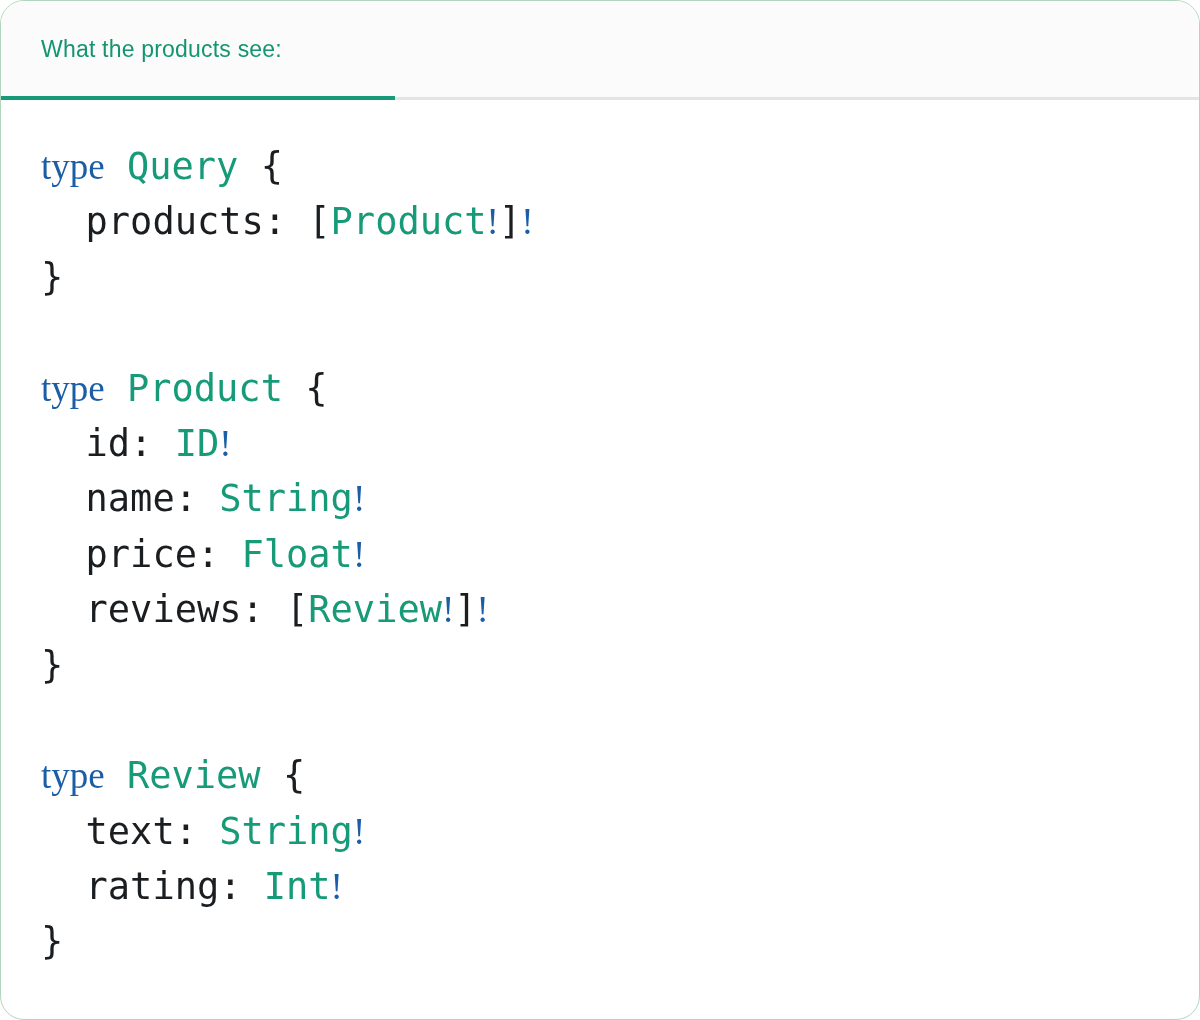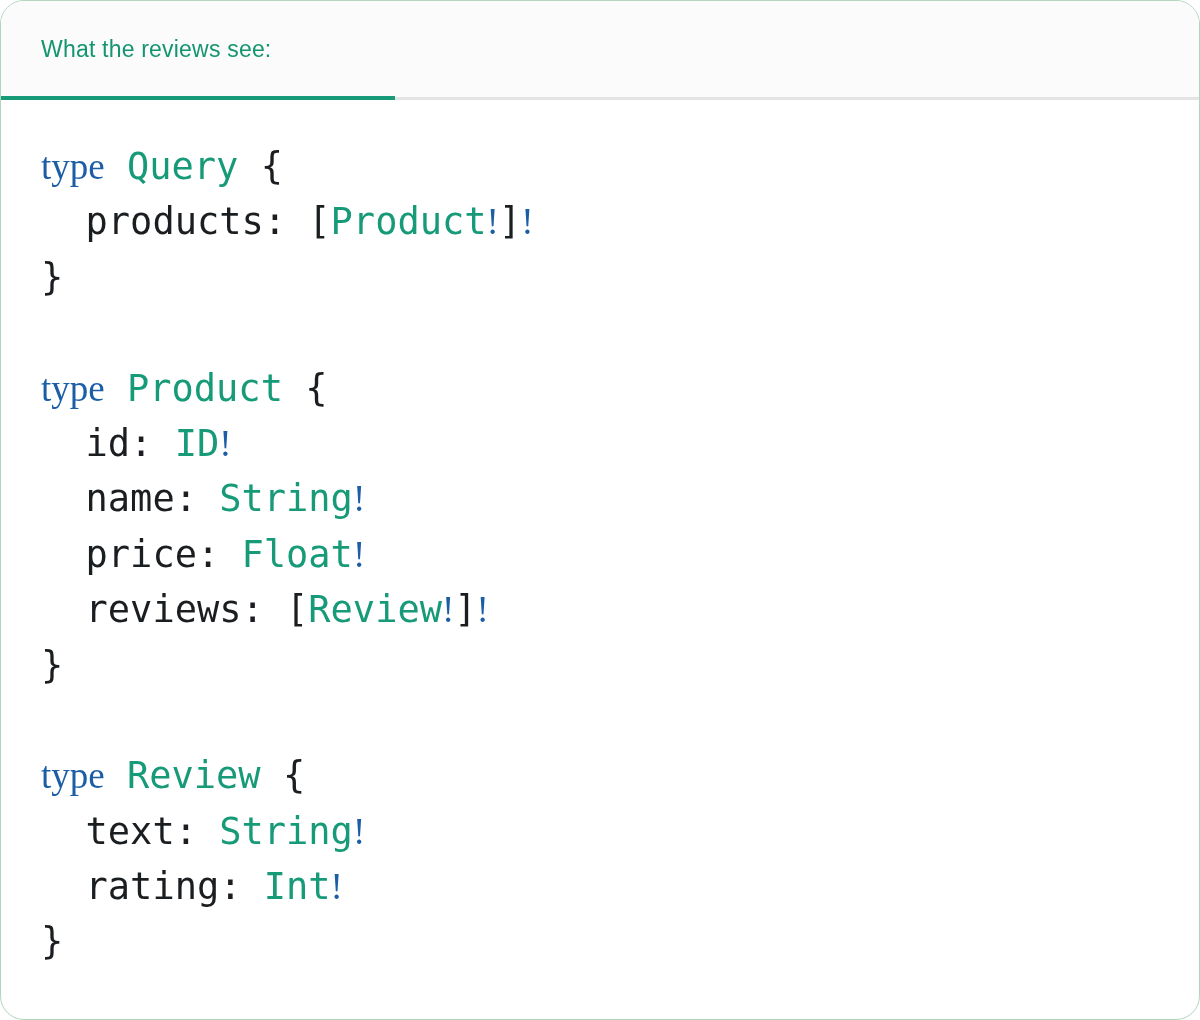--- a/index.html
+++ b/index.html
@@ -60,18 +60,18 @@
   .tok-keyword { color: var(--kw, #1b5ea6); font-family: Liberation Serif, serif; }
   .tok-type    { color: var(--ty, #169a78); }
   .tok-plain   { color: var(--code-text, #1b1e21); }
 </style>
 </head>
 <body>
 
 <div class="card">
   <div class="card-header">
     <div class="tab">
-      <span class="tab-label">What the reviews see:</span>
+      <span class="tab-label">What the products see:</span>
     </div>
     <div class="tab-underline"></div>
   </div>
   <pre class="code"><div class="code-line"><span class="tok-keyword">type</span><span class="tok-plain"> </span><span class="tok-type">Query</span><span class="tok-plain"> {</span></div><div class="code-line"><span class="tok-plain">  products: [</span><span class="tok-type">Product</span><span class="tok-keyword">!</span><span class="tok-plain">]</span><span class="tok-keyword">!</span></div><div class="code-line"><span class="tok-plain">}</span></div><div class="code-line">&nbsp;</div><div class="code-line"><span class="tok-keyword">type</span><span class="tok-plain"> </span><span class="tok-type">Product</span><span class="tok-plain"> {</span></div><div class="code-line"><span class="tok-plain">  id: </span><span class="tok-type">ID</span><span class="tok-keyword">!</span></div><div class="code-line"><span class="tok-plain">  name: </span><span class="tok-type">String</span><span class="tok-keyword">!</span></div><div class="code-line"><span class="tok-plain">  price: </span><span class="tok-type">Float</span><span class="tok-keyword">!</span></div><div class="code-line"><span class="tok-plain">  reviews: [</span><span class="tok-type">Review</span><span class="tok-keyword">!</span><span class="tok-plain">]</span><span class="tok-keyword">!</span></div><div class="code-line"><span class="tok-plain">}</span></div><div class="code-line">&nbsp;</div><div class="code-line"><span class="tok-keyword">type</span><span class="tok-plain"> </span><span class="tok-type">Review</span><span class="tok-plain"> {</span></div><div class="code-line"><span class="tok-plain">  text: </span><span class="tok-type">String</span><span class="tok-keyword">!</span></div><div class="code-line"><span class="tok-plain">  rating: </span><span class="tok-type">Int</span><span class="tok-keyword">!</span></div><div class="code-line"><span class="tok-plain">}</span></div></pre>
 </div>
 
 </body></html>

